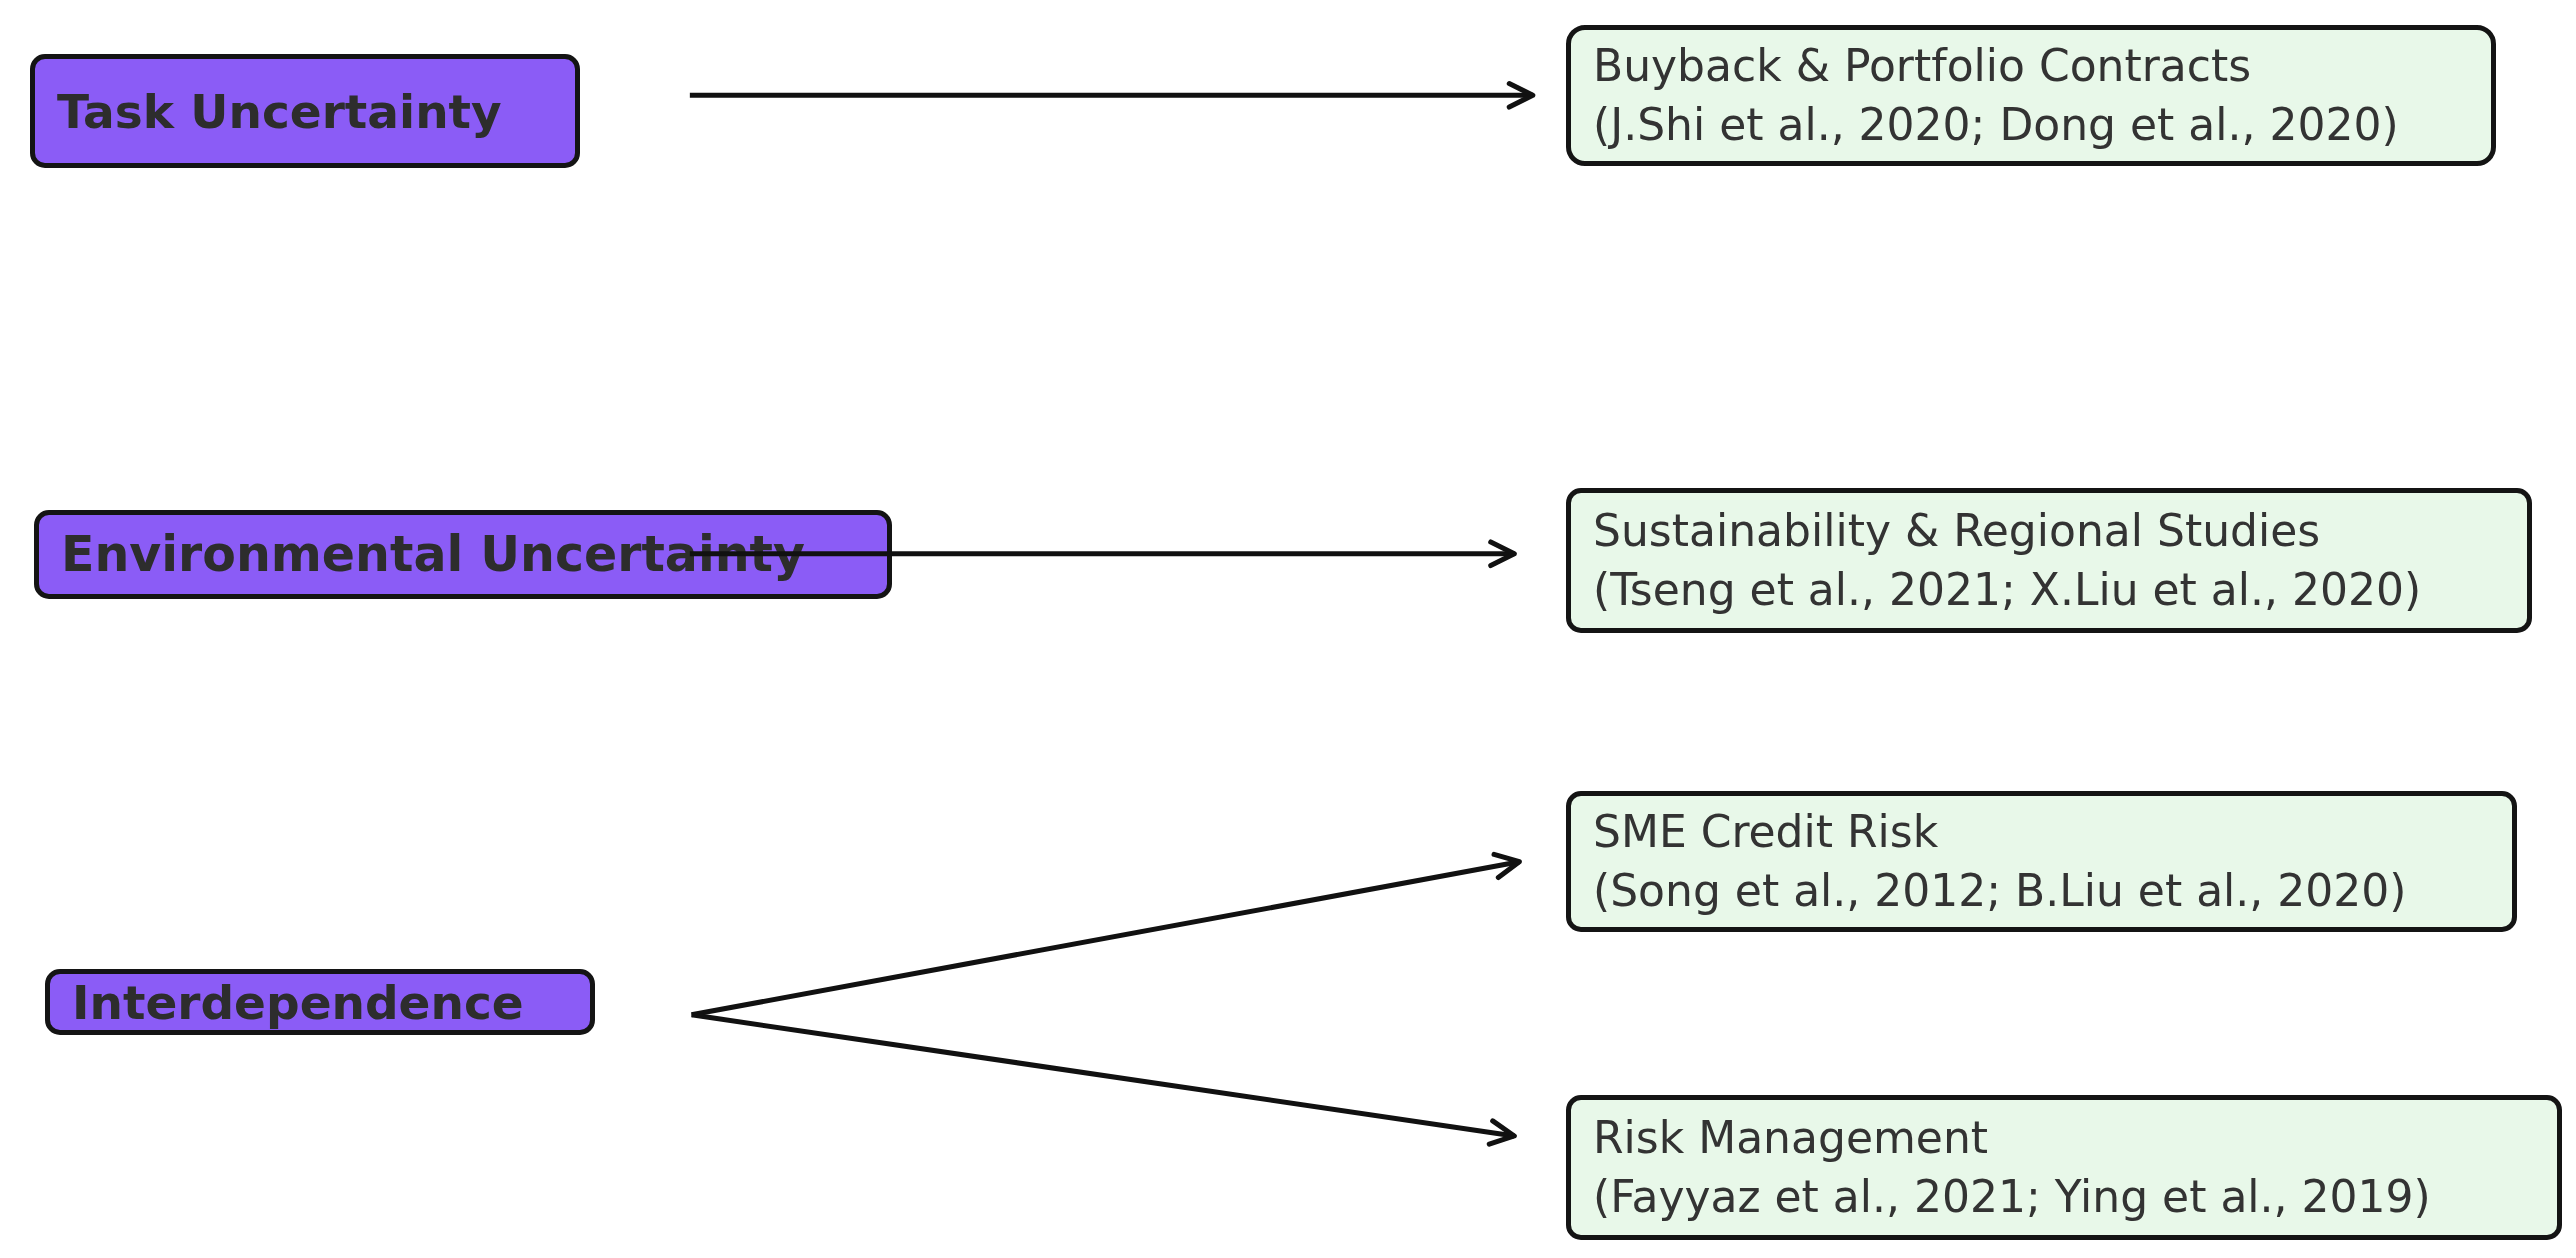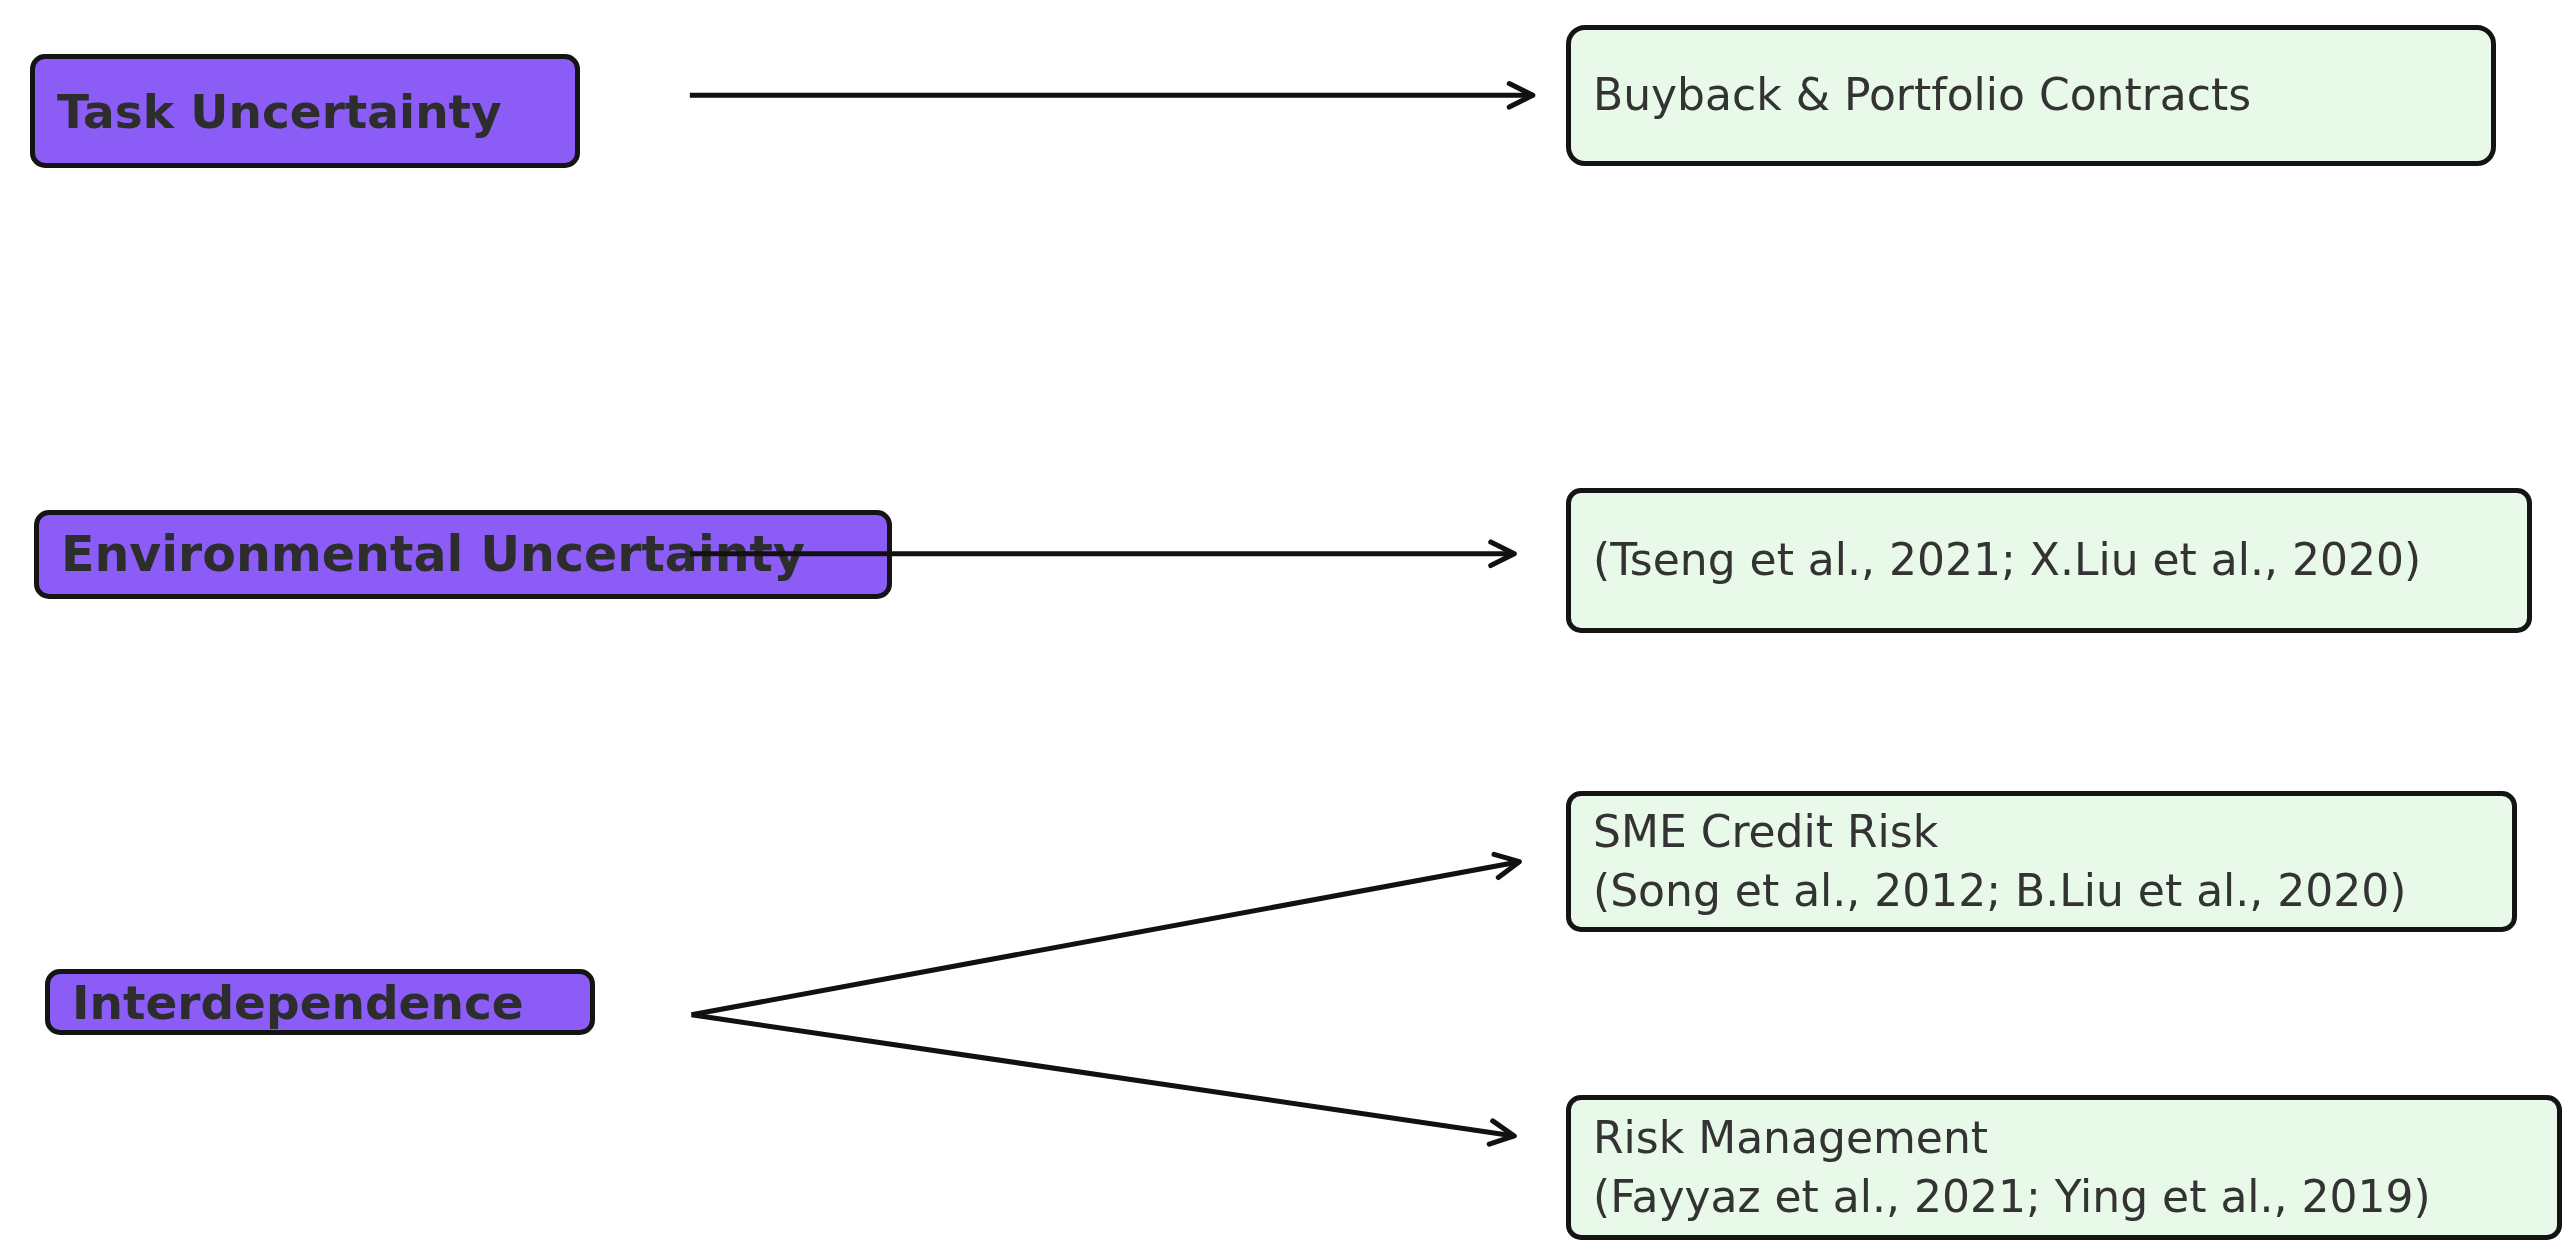--- a/index.html
+++ b/index.html
@@ -66,23 +66,25 @@
   <div class="node node-blue" id="n-env">
     <span>Environmental Uncertainty</span>
   </div>
 
   <div class="node node-blue" id="n-inter">
     <span>Interdependence</span>
   </div>
 
   <div class="node node-green" id="n-buyback">
     <span>Buyback &amp; Portfolio Contracts</span>
+    <span>(J.Shi et al., 2020; Dong et al., 2020)</span>
   </div>
 
   <div class="node node-green" id="n-sustain">
+    <span>Sustainability &amp; Regional Studies</span>
     <span>(Tseng et al., 2021; X.Liu et al., 2020)</span>
   </div>
 
   <div class="node node-green" id="n-sme">
     <span>SME Credit Risk</span>
     <span>(Song et al., 2012; B.Liu et al., 2020)</span>
   </div>
 
   <div class="node node-green" id="n-risk">
     <span>Risk Management</span>

